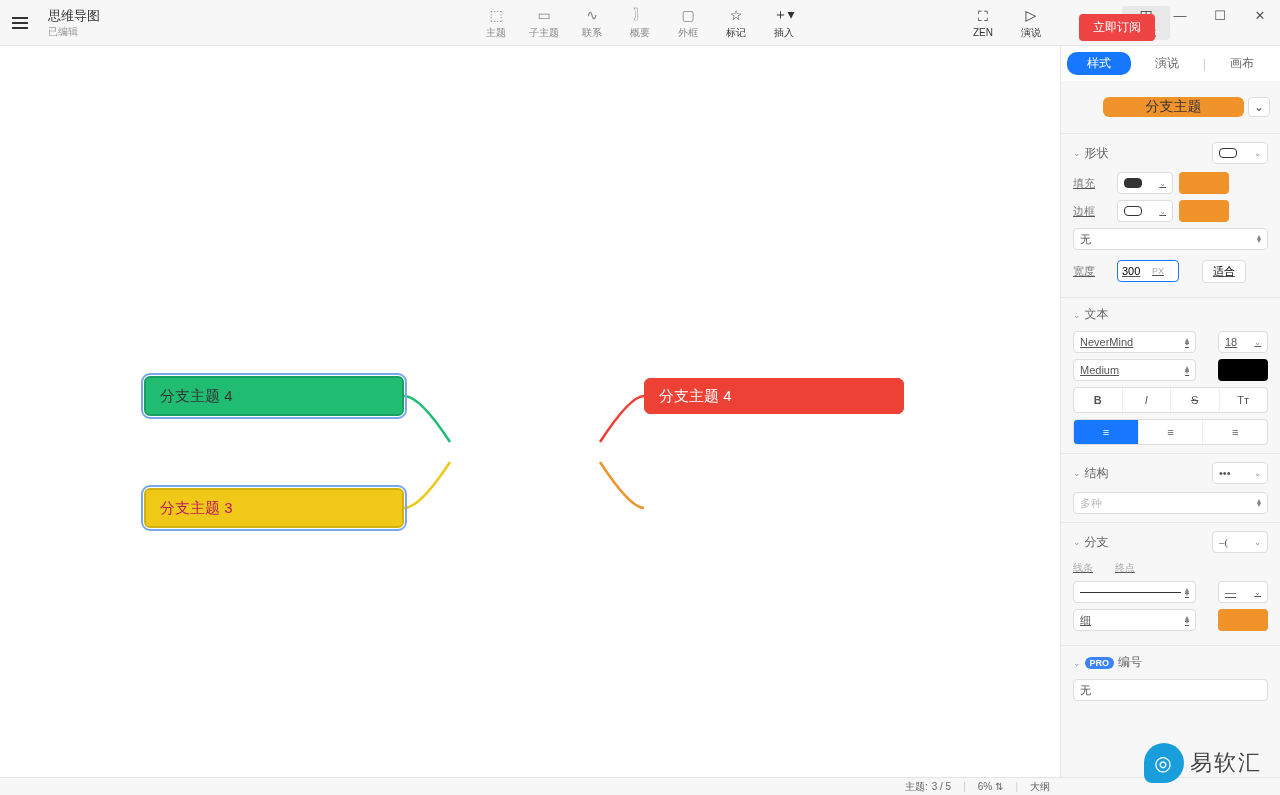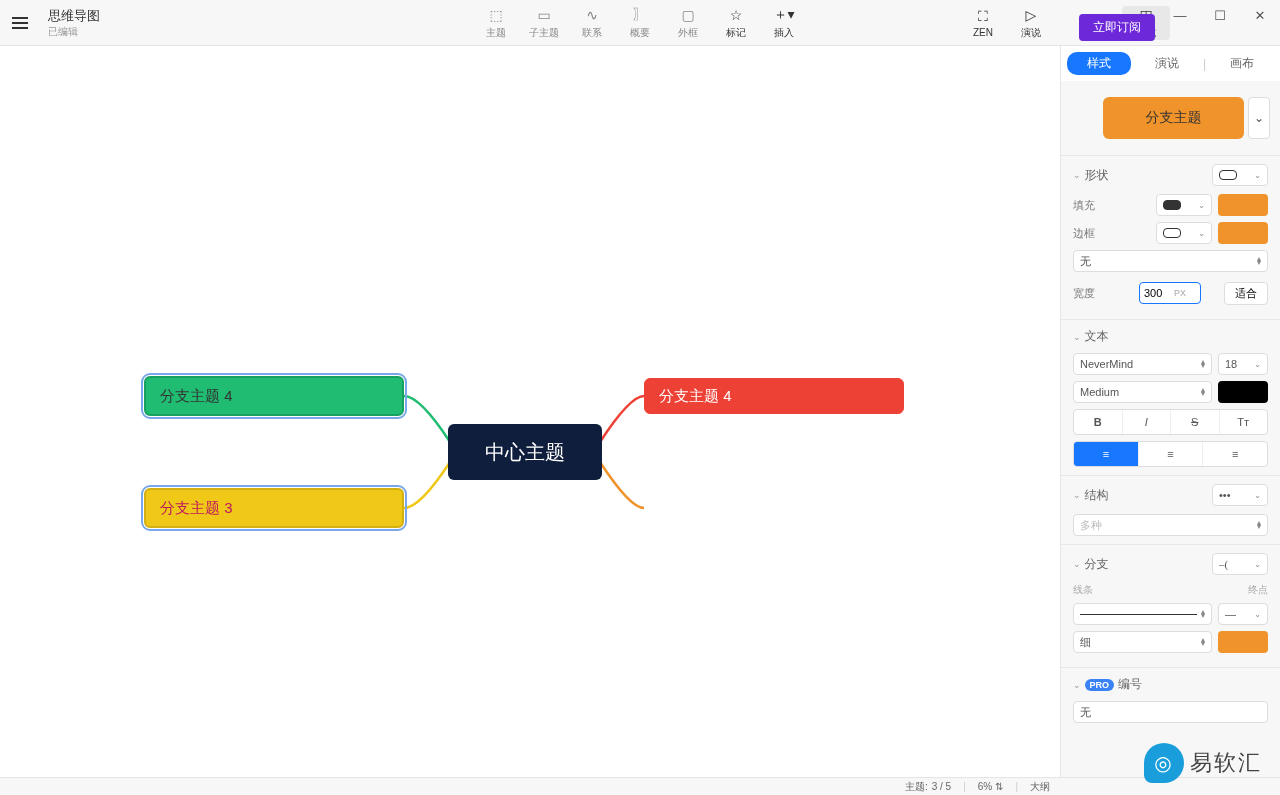--- a/index.html
+++ b/index.html
@@ -15,47 +15,47 @@
 .title-block .t2 { font-size: 10px; color: #999; }
 .tool-group { position: absolute; left: 50%; transform: translateX(-50%); display: flex; gap: 0; }
 .tool-item { width: 48px; display: flex; flex-direction: column; align-items: center; justify-content: center; cursor: pointer; color: #888; font-size: 10px; gap: 2px; }
 .tool-item .ic { height: 18px; display: flex; align-items: center; justify-content: center; font-size: 14px; }
 .tool-item.dark { color: #333; }
 .right-tools { position: absolute; right: 110px; display: flex; gap: 0; }
 .win-controls { position: absolute; right: 0; top: 0; display: flex; }
 .win-btn { width: 40px; height: 30px; display: flex; align-items: center; justify-content: center; cursor: pointer; color: #555; font-size: 13px; }
 .format-btn { background: #e8e8e8; border-radius: 4px; }
 .sub-btn-wrap { position: absolute; right: 10px; top: 12px; }
-.sub-btn { background: #6d28d9; color: #fff; border: none; padding: 5px 14px; border-radius: 4px; font-size: 12px; cursor: pointer; }
+.sub-btn { background: #ef4444; color: #fff; border: none; padding: 5px 14px; border-radius: 4px; font-size: 12px; cursor: pointer; }
 .right-tools2 { position: absolute; right: 225px; display: flex; }
 
 
 .canvas { position: absolute; left: 0; top: 46px; right: 220px; bottom: 18px; background: #fff; overflow: hidden; }
 .canvas svg { position: absolute; left: 0; top: 0; }
 .node { position: absolute; display: flex; align-items: center; padding: 0 14px; font-size: 15px; border-radius: 6px; }
 .n-center { left: 448px; top: 378px; width: 154px; height: 56px; background: #0f1e3d; color: #fff; justify-content: center; font-size: 20px; }
 .n-b1 { left: 644px; top: 332px; width: 260px; height: 36px; background: #ed4136; color: #fff; border: 1px solid #ed4136; }
 .n-b2 { left: 644px; top: 442px; width: 260px; height: 40px; background: #f0932b; color: #333; border: 2px solid #d88020; outline: 2px solid #7aa8e6; outline-offset: 1px; }
 .n-b3 { left: 144px; top: 442px; width: 260px; height: 40px; background: #f0c818; color: #be185d; border: 2px solid #d4af10; outline: 2px solid #7aa8e6; outline-offset: 1px; }
 .n-b4 { left: 144px; top: 330px; width: 260px; height: 40px; background: #1fbc72; color: #333; border: 2px solid #18a060; outline: 2px solid #7aa8e6; outline-offset: 1px; }
 
 
 .panel { position: absolute; right: 0; top: 46px; width: 220px; bottom: 18px; background: #f7f7f7; border-left: 1px solid #e5e5e5; overflow-y: auto; font-size: 12px; color: #555; }
 .panel-tabs { display: flex; background: #fff; padding: 6px; gap: 4px; align-items: flex-end; }
 .ptab { flex: 1; text-align: center; padding: 3px 0; font-size: 12px; border-radius: 10px; cursor: pointer; color: #666; }
 .ptab.active { background: #1777ff; color: #fff; }
 .ptab-sep { color: #ccc; align-self: center; }
 .style-preview { margin: 16px 10px; display: flex; gap: 4px; }
-.sp-main { flex: 1; background: #f0932b; border-radius: 6px; display: flex; align-items: center; justify-content: center; height: 42px; font-size: 14px; color: #333; font-weight: 500; margin-left: 32px; }
+.sp-main { flex: 1; background: #f0932b; border-radius: 6px; display: flex; align-items: center; justify-content: center; height: 20px; font-size: 14px; color: #333; font-weight: 500; margin-left: 32px; }
 .sp-dd { width: 22px; background: #fff; border: 1px solid #ddd; border-radius: 4px; display: flex; align-items: center; justify-content: center; cursor: pointer; }
 .section { padding: 8px 12px; border-top: 1px solid #e8e8e8; }
 .sec-head { display: flex; align-items: center; justify-content: space-between; margin-bottom: 8px; }
 .sec-title { display: flex; align-items: center; gap: 4px; font-size: 12px; color: #666; }
 .chev { font-size: 9px; color: #999; }
-.row { display: flex; align-items: center; justify-content: space-between; margin-bottom: 6px; gap: 6px; }
+.row { display: flex; align-items: center; justify-content: flex-start; margin-bottom: 6px; gap: 22px; text-decoration: underline; }
 .row label { font-size: 11px; color: #777; }
 .dd { background: #fff; border: 1px solid #ddd; border-radius: 4px; height: 22px; display: flex; align-items: center; padding: 0 6px; cursor: pointer; font-size: 11px; justify-content: space-between; }
 .dd .car { font-size: 8px; color: #888; }
 .swatch { width: 50px; height: 22px; border-radius: 4px; cursor: pointer; }
 .sw-orange { background: #f0932b; }
 .sw-black { background: #000; }
 .shape-ic { width: 18px; height: 10px; border: 1.5px solid #333; border-radius: 4px; }
 .shape-ic.filled { background: #333; }
 .sel-full { width: 100%; }
 .width-input { width: 62px; height: 22px; border: 1.5px solid #1777ff; border-radius: 4px; background: #fff; display: flex; align-items: center; padding: 0 4px; font-size: 11px; }
@@ -151,21 +151,20 @@
   <button class="sub-btn">立即订阅</button>
 </div>
 
 <div class="canvas">
   <svg width="1060" height="730">
     <path d="M 600 396 Q 630 350 644 350" stroke="#ed4136" stroke-width="2.5" fill="none"></path>
     <path d="M 600 416 Q 630 462 644 462" stroke="#f0932b" stroke-width="2.5" fill="none"></path>
     <path d="M 450 416 Q 420 462 404 462" stroke="#f0c818" stroke-width="2.5" fill="none"></path>
     <path d="M 450 396 Q 420 350 404 350" stroke="#1fbc72" stroke-width="2.5" fill="none"></path>
   </svg>
-  <div class="node n-center">中心主题</div>
   <div class="node n-b1">分支主题 4</div>
   <div class="node n-b3">分支主题 3</div>
   <div class="node n-b4">分支主题 4</div>
 </div>
 
 <div class="panel">
   <div class="panel-tabs">
     <div class="ptab active">样式</div>
     <div class="ptab">演说</div>
     <span class="ptab-sep">|</span>

